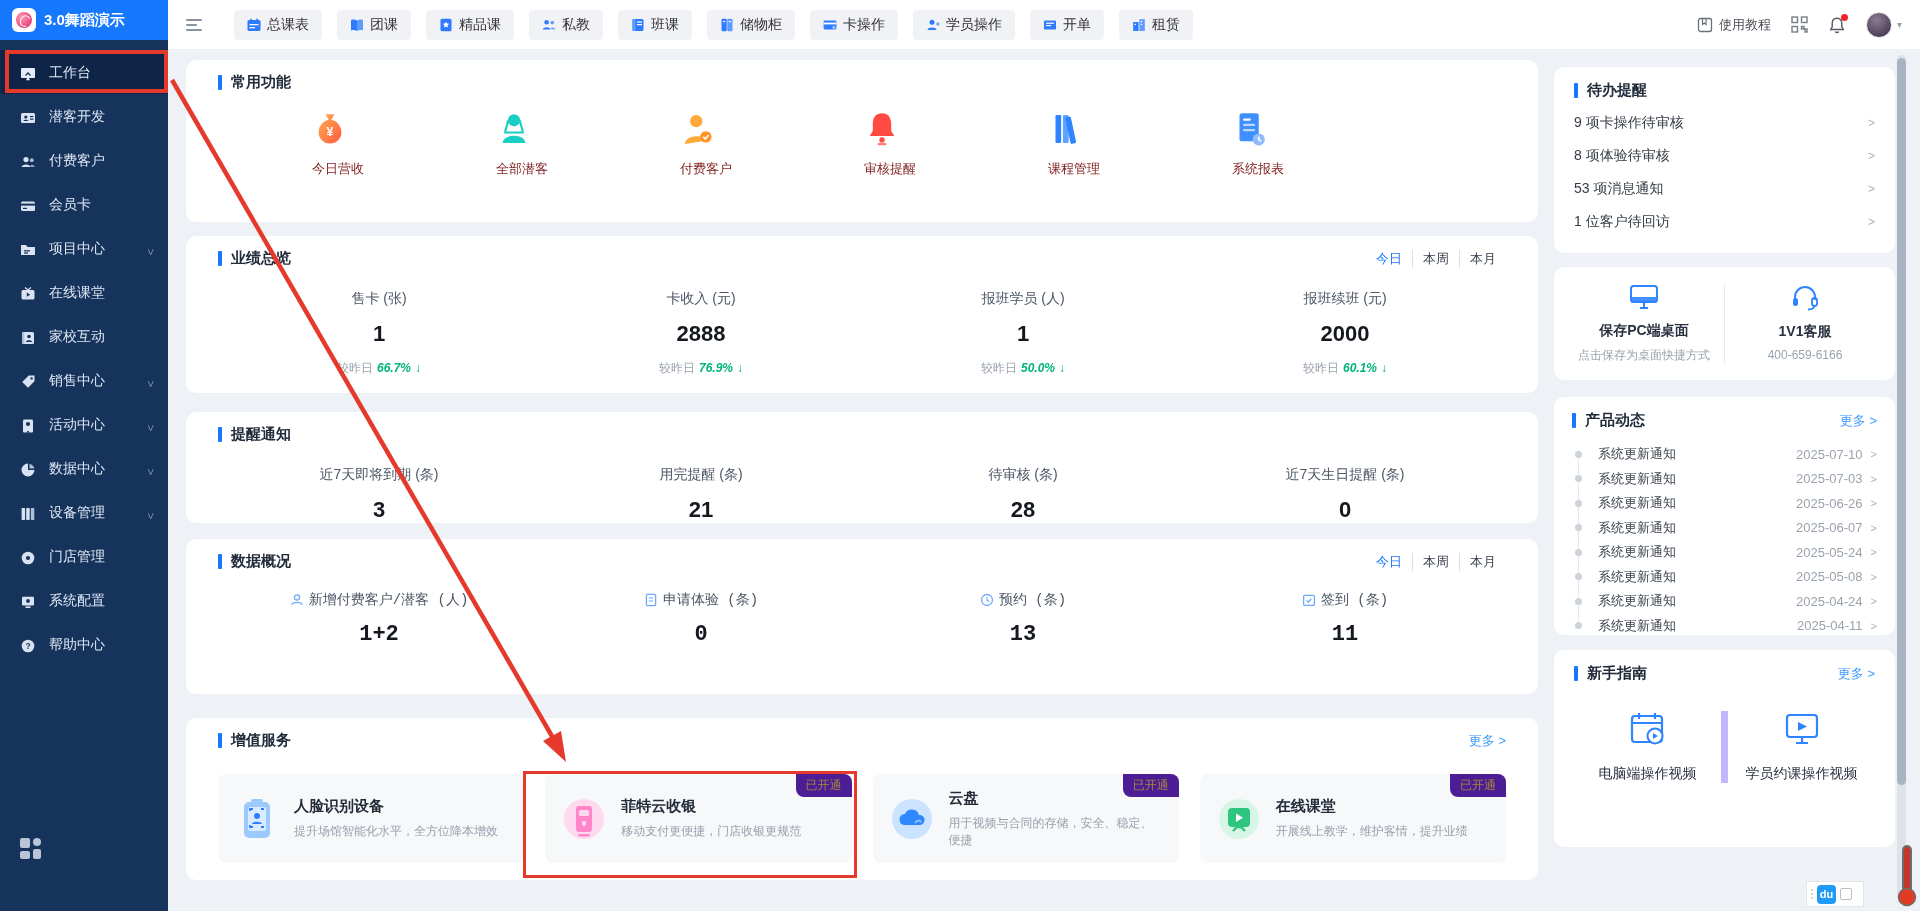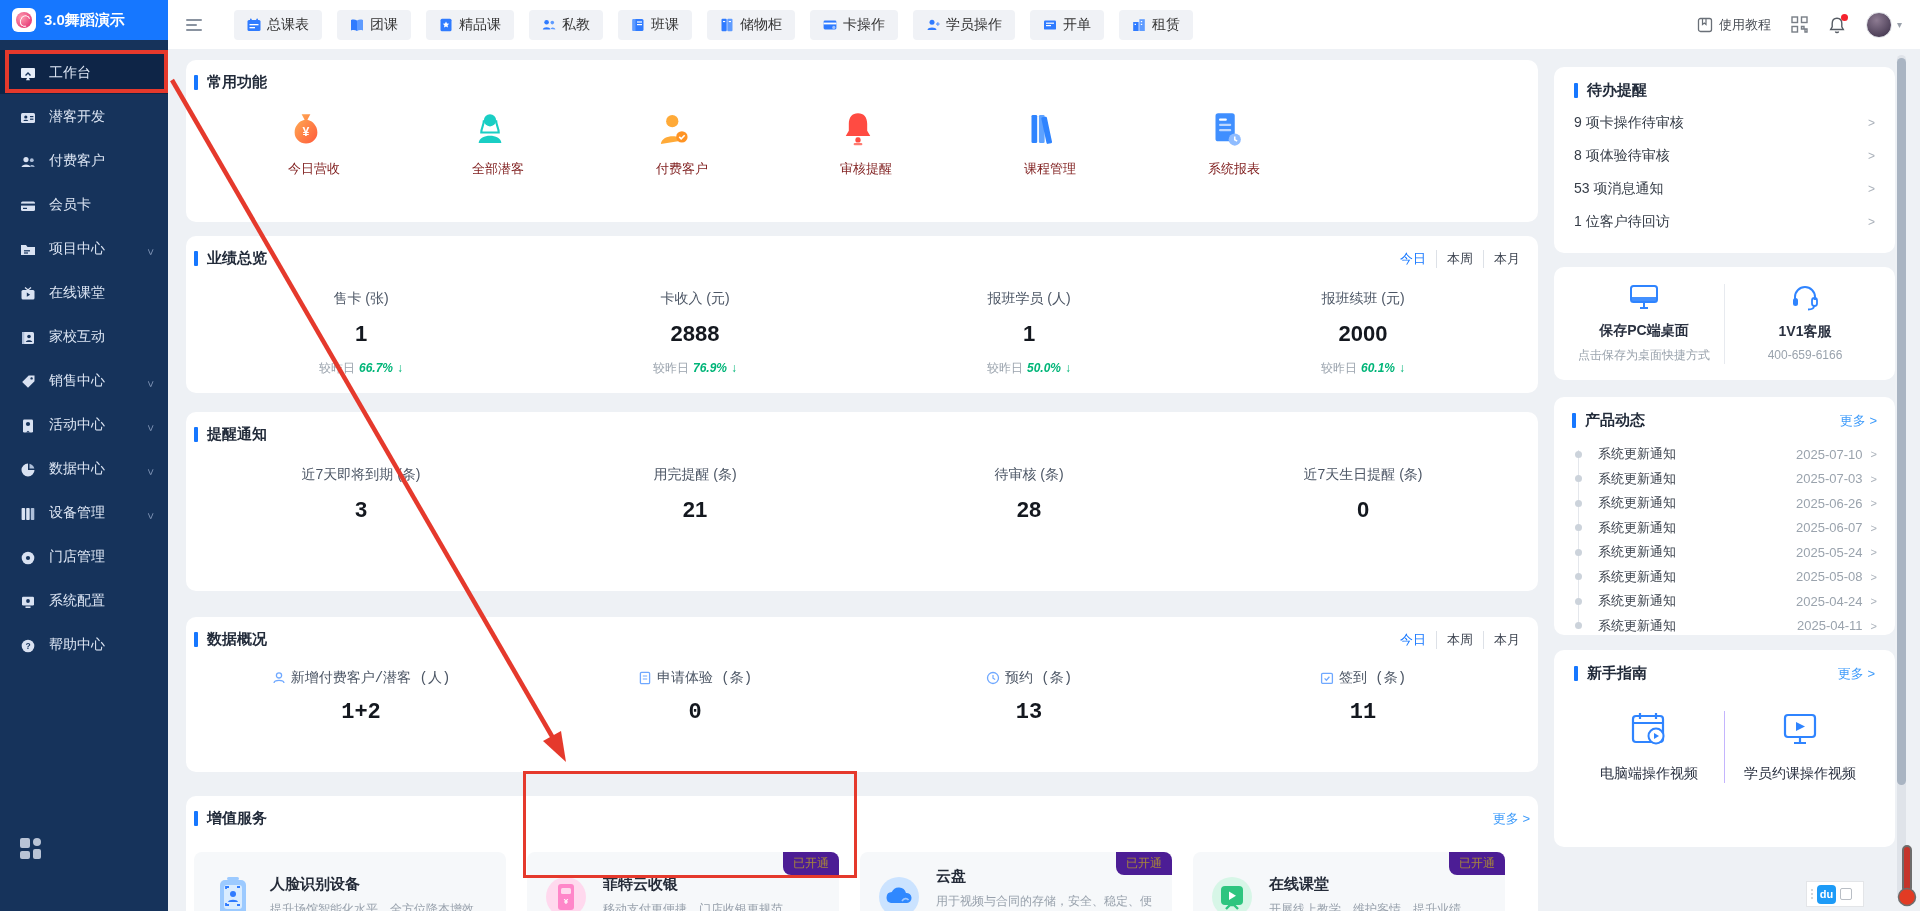--- a/index.html
+++ b/index.html
@@ -33,40 +33,40 @@
   .tut{display:flex;align-items:center;gap:6px;font-size:13px;color:#4a4f57;cursor:pointer;}
   .bell-wrap{position:relative;cursor:pointer;display:flex;}
   .bell-dot{position:absolute;right:-2px;top:-2px;width:7px;height:7px;border-radius:50%;background:#f5222d;}
   .avatar{width:26px;height:26px;border-radius:50%;background:radial-gradient(circle at 40% 30%,#8d7b92,#4c3f57 75%);border:1px solid #e2e5ea;cursor:pointer;}
   .caret{color:#9aa1ab;font-size:10px;}
 
   
   .content{position:absolute;left:168px;top:49px;width:1752px;height:862px;padding:11px 0 0 18px;display:flex;gap:16px;}
   .main-col{width:1352px;flex:0 0 auto;}
   .right-col{width:341px;flex:0 0 auto;padding-top:7px;}
-  .card{background:#fff;border-radius:10px;padding:13px 8px;}
+  .card{background:#fff;border-radius:10px;padding:13px 32px;}
   .sec-head{display:flex;align-items:center;}
   .sec-title{display:flex;align-items:center;font-size:15px;font-weight:bold;color:#222b3a;}
   .sec-title:before{content:"";width:4px;height:15px;border-radius:1px;background:#1677ff;margin-right:9px;}
   .more-link{margin-left:auto;color:#3e9bfa;font-size:13px;cursor:pointer;}
   .tabs{margin-left:auto;display:flex;align-items:center;font-size:13px;color:#3c4350;}
   .tab{padding:0 10px;cursor:pointer;border-right:1px solid #dde1e7;}
   .tab:last-child{border-right:none;}
   .tab.active{color:#1677ff;}
 
   
   .quick-card{height:162px;margin-bottom:14px;}
   .quick-row{display:flex;margin-top:16px;padding-left:20px;}
   .q-item{width:184px;display:flex;flex-direction:column;align-items:center;cursor:pointer;}
   .q-item svg{width:42px;height:42px;}
   .q-label{margin-top:10px;font-size:13px;color:#7f1d1d;margin-left:16px;}
 
   
   .perf-card{height:157px;margin-bottom:19px;}
-  .remind-card{height:179px;margin-bottom:26px;}
+  .remind-card{height:111px;margin-bottom:16px;}
   .data-card{height:155px;margin-bottom:24px;font-family:Liberation Mono, monospace;}
   .stat-row{display:flex;margin-top:22px;}
   .stat-col{flex:1;text-align:center;}
   .stat-label{font-size:14px;color:#4c5665;display:flex;align-items:center;justify-content:center;gap:5px;}
   .stat-value{font-size:22px;font-weight:bold;color:#14181f;margin-top:13px;}
   .stat-cmp{margin-top:13px;font-size:12px;color:#9aa3ad;}
   .pct{color:#00b578;font-style:italic;font-weight:bold;margin-left:4px;}
   .arr-down{color:#00b578;font-style:normal;}
 
   
@@ -91,21 +91,21 @@
   .news-card{height:238px;margin-bottom:15px;padding:14px 18px;}
   .timeline{margin-top:12px;position:relative;}
   .timeline:before{content:"";position:absolute;left:6px;top:8px;bottom:10px;width:1px;background:#e4e7ec;}
   .news-row{height:24.5px;display:flex;align-items:center;position:relative;padding-left:26px;font-size:13px;color:#3b424d;cursor:pointer;}
   .news-row .dot{position:absolute;left:3px;width:7px;height:7px;border-radius:50%;background:#ccd3db;}
   .news-date{margin-left:auto;color:#9aa3ad;}
   .news-row .chev{margin-left:8px;color:#aab1ba;font-size:11px;}
   .guide-card{height:197px;padding:14px 20px;}
   .guide-row{display:flex;margin-top:28px;}
   .g-item{flex:1;text-align:center;cursor:pointer;}
-  .g-item.first{border-right:1px solid #c4b5fd;}
+  .g-item.first{border-right:7px solid #c4b5fd;}
   .g-label{font-size:14px;color:#2a3140;margin-top:14px;}
 
   
   .anno{position:absolute;border:4px solid #e5392c;z-index:20;pointer-events:none;}
   #anno-box-workbench{left:5px;top:50px;width:163px;height:43px;}
   #anno-box-cashier{left:523px;top:771px;width:334px;height:107px;border-width:3px;}
   #anno-arrow{position:absolute;left:0;top:0;z-index:19;pointer-events:none;}
 
   
   .scroll-track{position:absolute;left:1897px;top:55px;width:9px;height:845px;border-radius:5px;background:#dfe3e9;z-index:6;}

